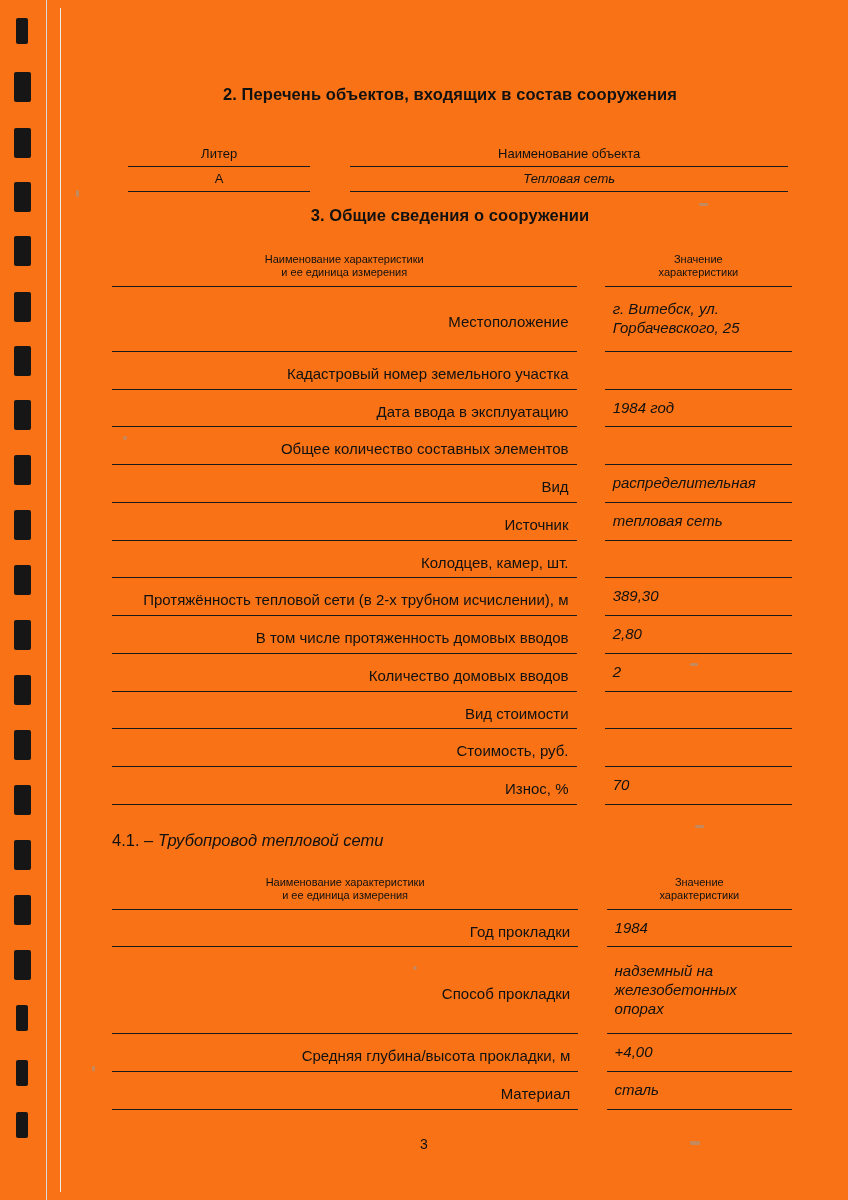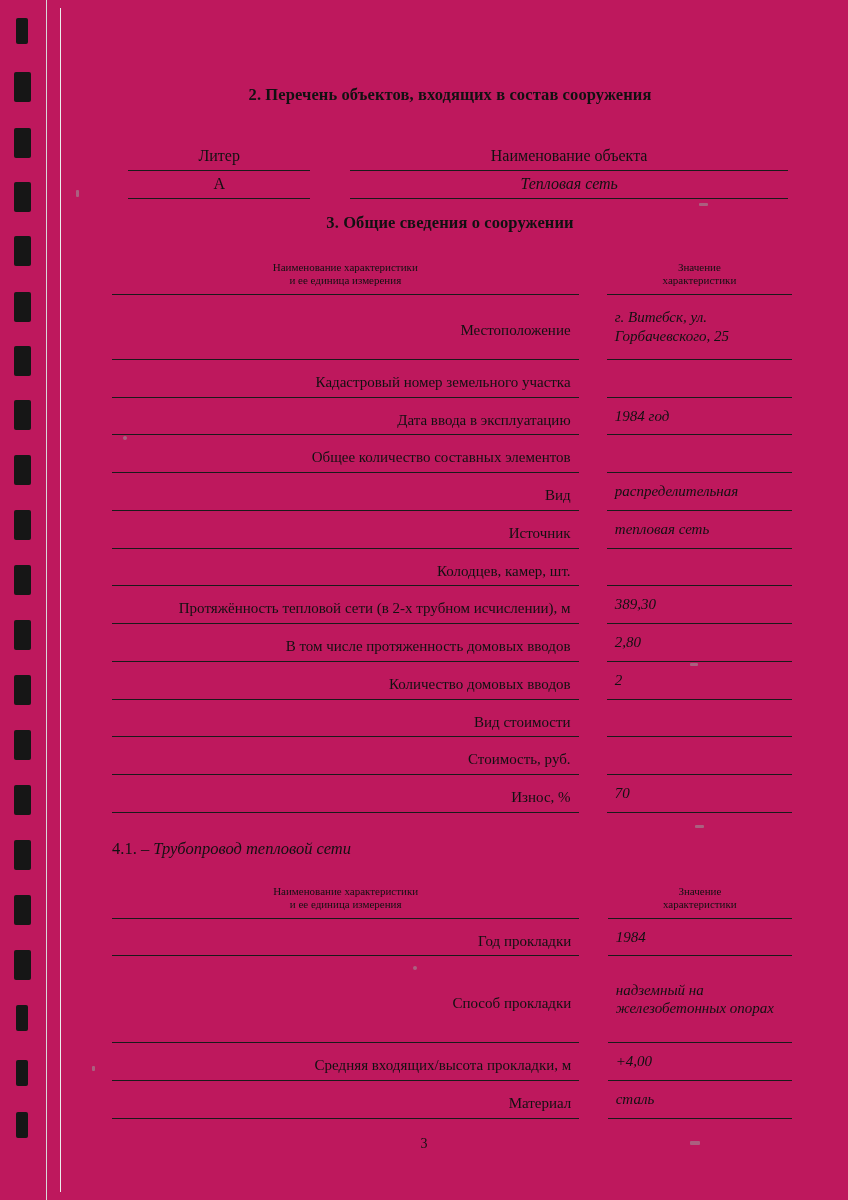--- a/index.html
+++ b/index.html
@@ -4,22 +4,22 @@
 <style>
   html, body {
     margin: 0;
     padding: 0;
     background: #ffffff;
   }
   .page {
     position: relative;
     width: 848px;
     height: 1200px;
-    background: #be185d;
-    font-family: Liberation Serif, serif;
+    background: #f97316;
+    font-family: Liberation Sans, sans-serif;
     color: #111;
     overflow: hidden;
   }
 
   
   .binding {
     position: absolute;
     left: 0;
     top: 0;
     width: 58px;
@@ -68,21 +68,21 @@
     text-align: center;
     margin: 0;
     letter-spacing: 0.1px;
   }
 
   
   .liter-table {
     width: 660px;
     margin-left: 28px;
     border-collapse: collapse;
-    font-size: 16px;
+    font-size: 13px;
   }
   .liter-table td {
     padding: 4px 6px 5px;
     text-align: center;
     vertical-align: middle;
   }
   .liter-table tr.head td {
     border-bottom: 1.2px solid #1a1a1a;
   }
   .liter-table tr.val td {
@@ -321,21 +321,21 @@
         <td class="k">Год прокладки</td>
         <td class="sp"></td>
         <td class="v">1984</td>
       </tr>
       <tr>
         <td class="k" style="height:68px;">Способ прокладки</td>
         <td class="sp"></td>
         <td class="v">надземный на железобетонных опорах</td>
       </tr>
       <tr>
-        <td class="k">Средняя входящих/высота прокладки, м</td>
+        <td class="k">Средняя глубина/высота прокладки, м</td>
         <td class="sp"></td>
         <td class="v">+4,00</td>
       </tr>
       <tr>
         <td class="k">Материал</td>
         <td class="sp"></td>
         <td class="v">сталь</td>
       </tr>
     </tbody>
       </table>

